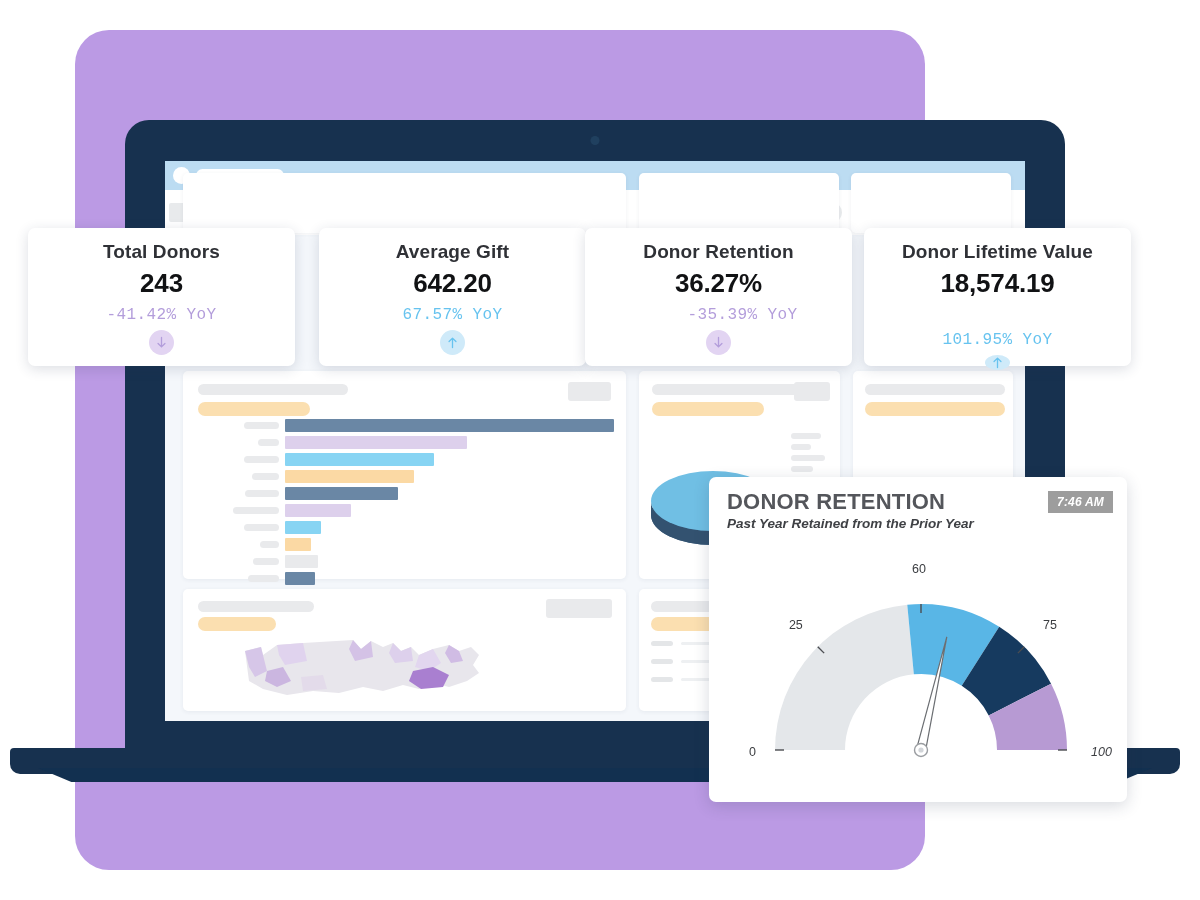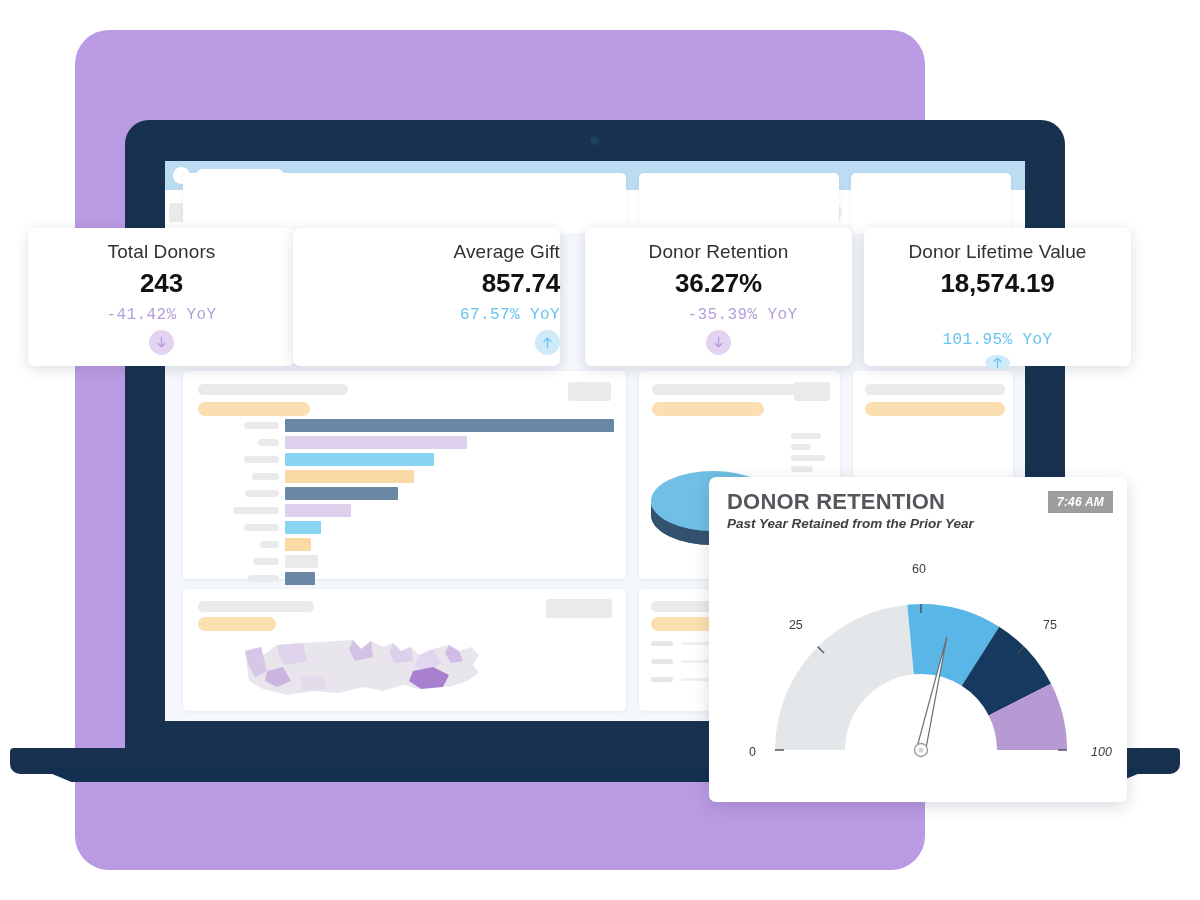--- a/index.html
+++ b/index.html
@@ -73,21 +73,21 @@
   .listrow .lk{width:22px;height:5px;border-radius:3px;background:#e4e6e8;}
   .listrow .lv{flex:1;height:3px;border-radius:2px;background:#eef0f2;}
 
   
   .kpi{
     position:absolute;top:228px;width:267px;height:138px;background:#fff;border-radius:7px;
     box-shadow:0 3px 13px rgba(40,50,80,.16);
     display:flex;flex-direction:column;align-items:center;justify-content:flex-start;
     padding-top:13px;box-sizing:border-box;
   }
-  .kpi-title{font-size:19px;font-weight:normal;color:#2f3136;letter-spacing:.1px;}
+  .kpi-title{font-size:19px;font-weight:bold;color:#2f3136;letter-spacing:.1px;}
   .kpi-value{font-size:26px;font-weight:bold;color:#111214;margin-top:5px;letter-spacing:-.2px;}
   .kpi-delta{font-family:"Liberation Mono", monospace;font-size:16px;margin-top:7px;letter-spacing:.4px;}
   .kpi-badge{width:25px;height:25px;border-radius:50%;margin-top:6px;display:flex;align-items:center;justify-content:center;}
 
   
   .gcard{
     position:absolute;left:709px;top:477px;width:418px;height:325px;background:#fff;
     border-radius:7px;box-shadow:0 4px 16px rgba(40,50,80,.18);
   }
   .gtitle{position:absolute;left:18px;top:12px;font-size:22px;font-weight:bold;color:#54565b;letter-spacing:.2px;}
@@ -265,23 +265,23 @@
     <div class="kpi-title">Total Donors</div>
     <div class="kpi-value">243</div>
     <div class="kpi-delta" id="d0" style="color: rgb(179, 157, 219);">-41.42% YoY</div>
     <div class="kpi-badge" id="b0" style="background: rgb(226, 212, 242);">
         <svg viewBox="0 0 24 24" width="15" height="15">
           <path d="M12 4 L12 19 M12 19 L6.5 13.5 M12 19 L17.5 13.5" stroke="#b39ddb" stroke-width="2.1" fill="none" stroke-linecap="round" stroke-linejoin="round"></path>
         </svg>
       </div>
   </div>
 
-  <div class="kpi" style="left:293px;align-items:flex-end;">
+  <div class="kpi" style="left:319px;">
     <div class="kpi-title">Average Gift</div>
-    <div class="kpi-value">857.74</div>
+    <div class="kpi-value">642.20</div>
     <div class="kpi-delta" id="d1" style="color: rgb(103, 195, 239);">67.57% YoY</div>
     <div class="kpi-badge" id="b1" style="background: rgb(207, 234, 249);">
         <svg viewBox="0 0 24 24" width="15" height="15">
           <path d="M12 20 L12 5 M12 5 L6.5 10.5 M12 5 L17.5 10.5" stroke="#67c3ef" stroke-width="2.1" fill="none" stroke-linecap="round" stroke-linejoin="round"></path>
         </svg>
       </div>
   </div>
 
   <div class="kpi" style="left:585px;">
     <div class="kpi-title">Donor Retention</div>

